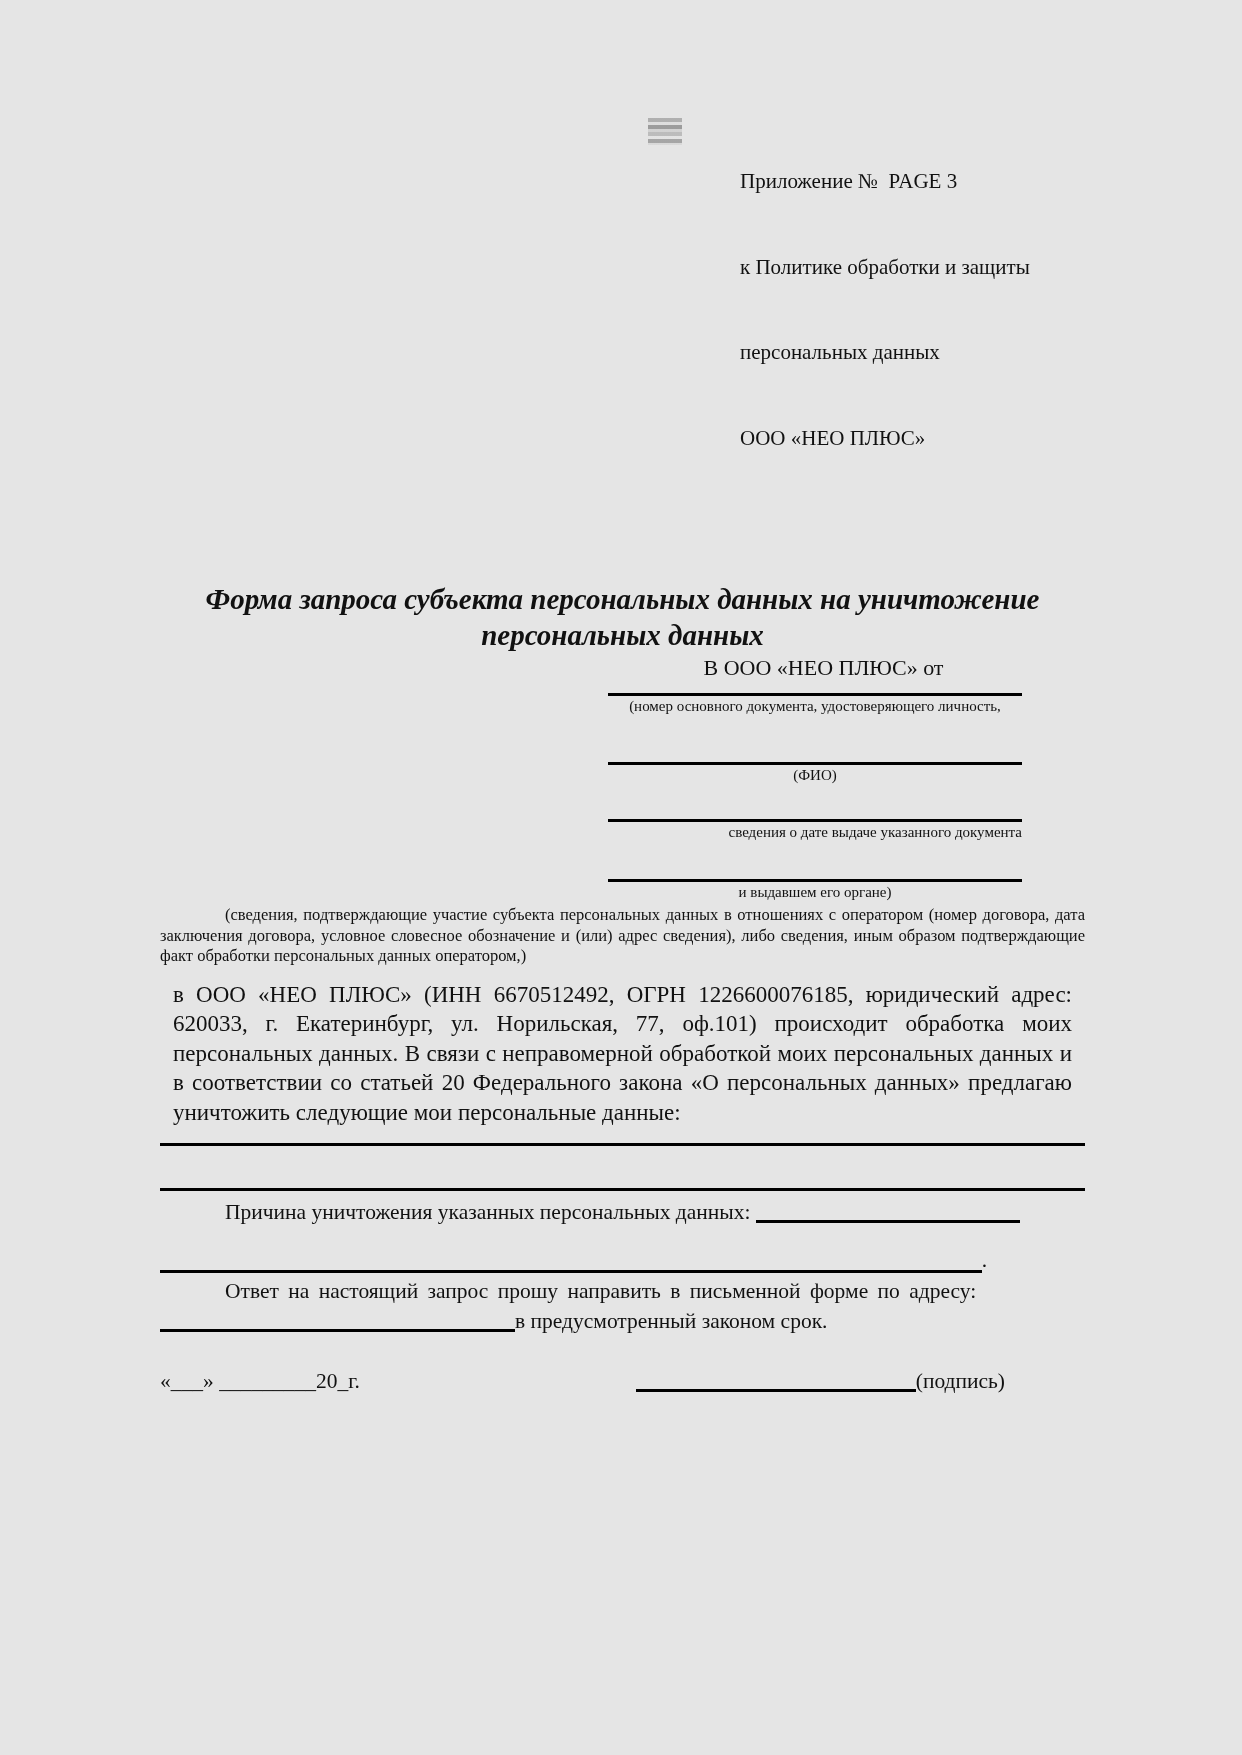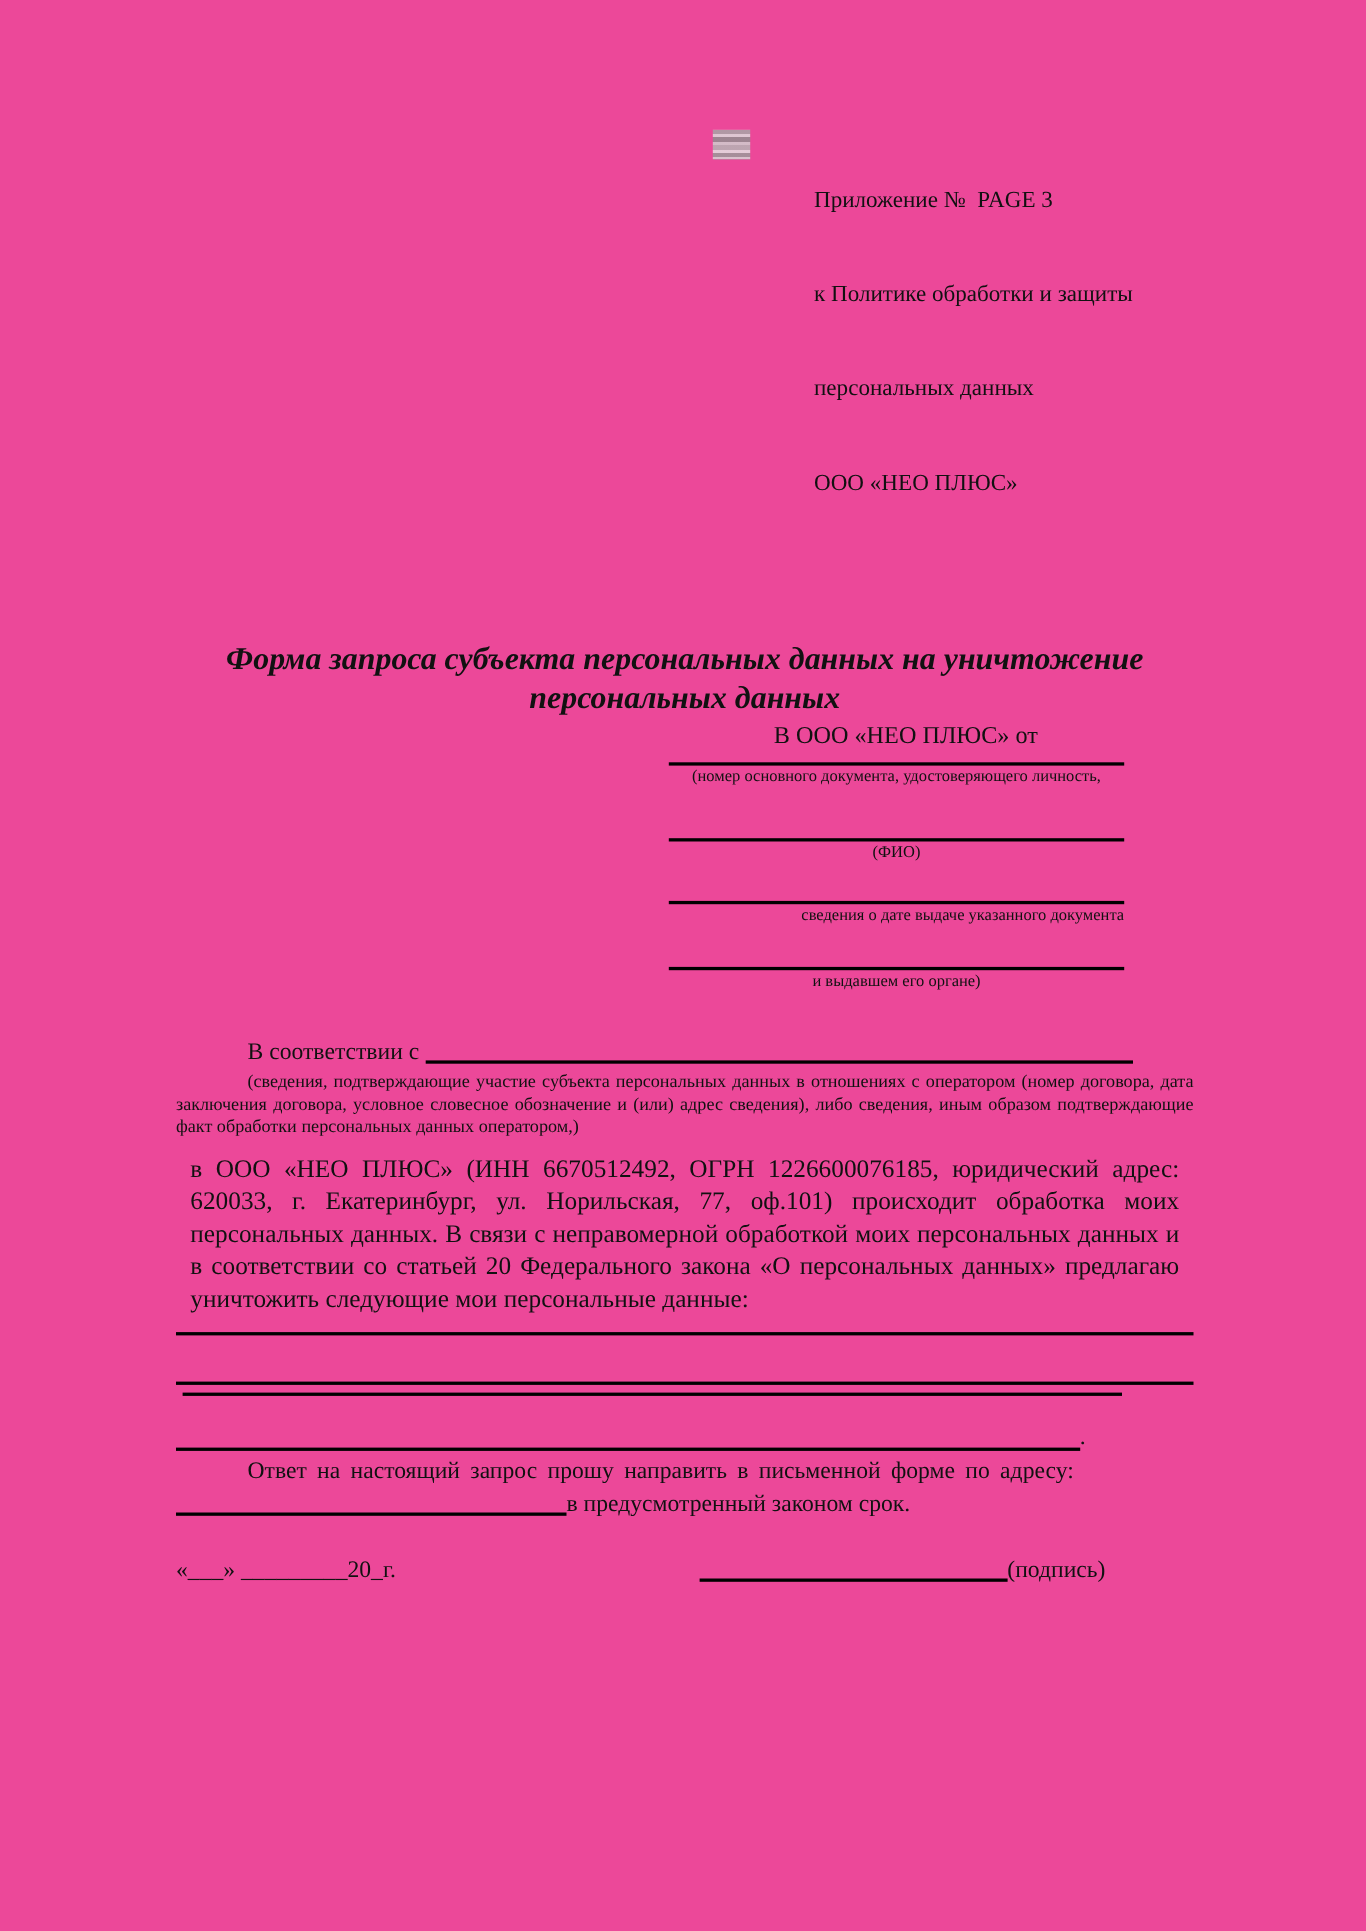--- a/index.html
+++ b/index.html
@@ -1,21 +1,21 @@
 <!DOCTYPE html>
 <html lang="ru"><head>
 <meta charset="utf-8">
 <style>
   html, body { margin: 0; padding: 0; background: #ffffff; }
   .page {
     position: relative;
     width: 1242px;
     height: 1755px;
     margin: 0 auto;
-    background: #ec4899;
+    background: #e5e5e5;
     box-sizing: border-box;
     padding: 110px 157px 0 160px;
     font-family: "Liberation Serif", serif;
     color: #111111;
     overflow: hidden;
   }
 
   
   .header-block {
     margin-left: 580px;
@@ -166,33 +166,30 @@
     <div class="field">
       <div class="rule"></div>
       <div class="caption" style="margin-bottom:26px;text-align:right;">сведения о дате выдаче указанного документа</div>
     </div>
     <div class="field">
       <div class="rule"></div>
       <div class="caption">и выдавшем его органе)</div>
     </div>
   </div>
 
-  <div class="row accordance">
-    <span class="lbl">В соответствии с</span>
-    <span class="fill"></span>
-  </div>
 
   <p class="note">(сведения, подтверждающие участие субъекта персональных данных в отношениях с оператором (номер договора, дата заключения договора, условное словесное обозначение и (или) адрес сведения), либо сведения, иным образом подтверждающие факт обработки персональных данных оператором,)</p>
 
   <p class="body-par">в ООО «НЕО ПЛЮС» (ИНН 6670512492, ОГРН 1226600076185, юридический адрес: 620033, г. Екатеринбург, ул. Норильская, 77, оф.101) происходит обработка моих персональных данных. В связи с неправомерной обработкой моих персональных данных и в соответствии со статьей 20 Федерального закона «О персональных данных» предлагаю уничтожить следующие мои персональные данные:</p>
 
   <div class="rule-full rule-a"></div>
   <div class="rule-full rule-b"></div>
 
   <div class="row reason">
+    <span class="lbl">Причина уничтожения указанных персональных данных:</span>
     <span class="fill"></span>
   </div>
 
   <div class="row dotline">
     <span class="fill"></span>
     <span class="dot">.</span>
     <span class="endgap"></span>
   </div>
 
   <p class="response1">Ответ на настоящий запрос прошу направить в письменной форме по адресу:</p>

